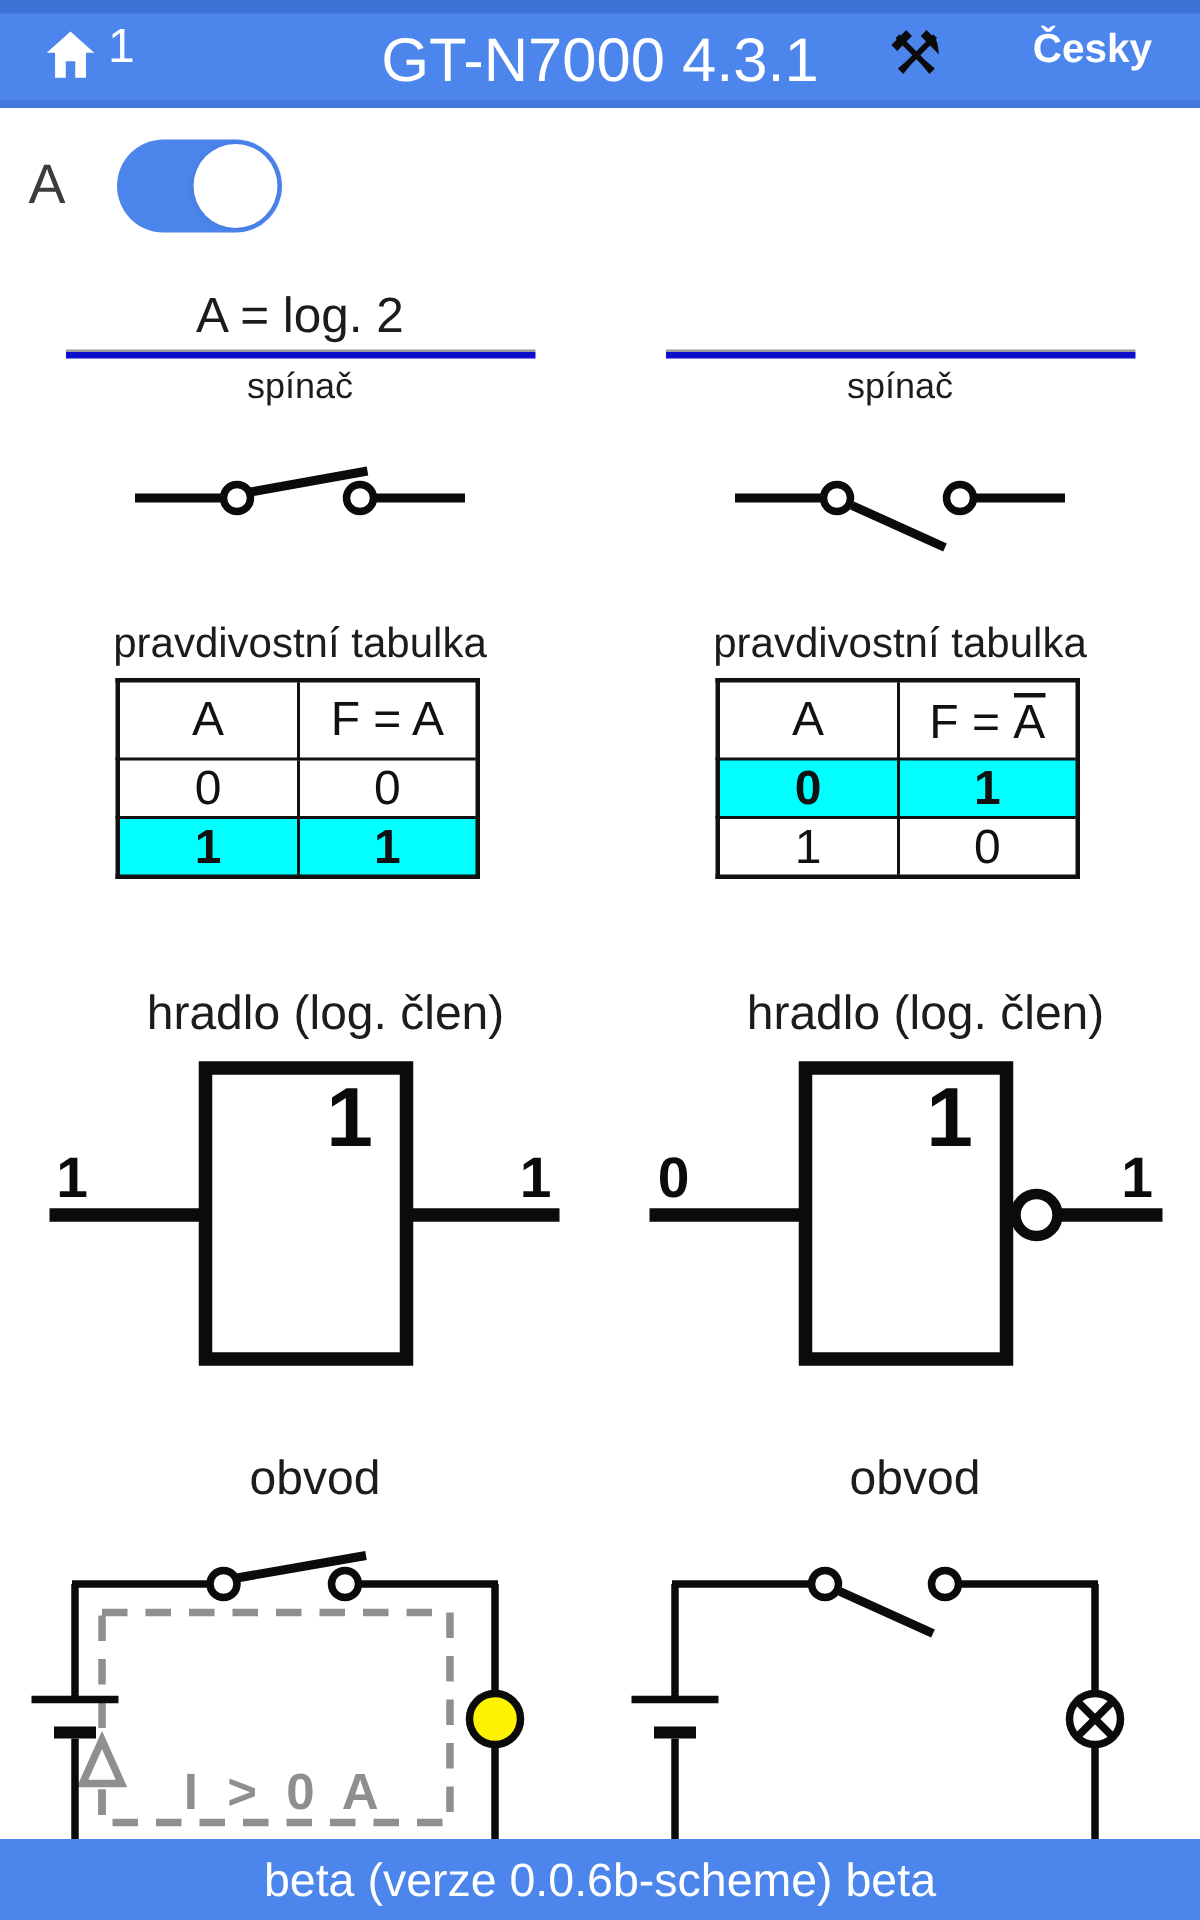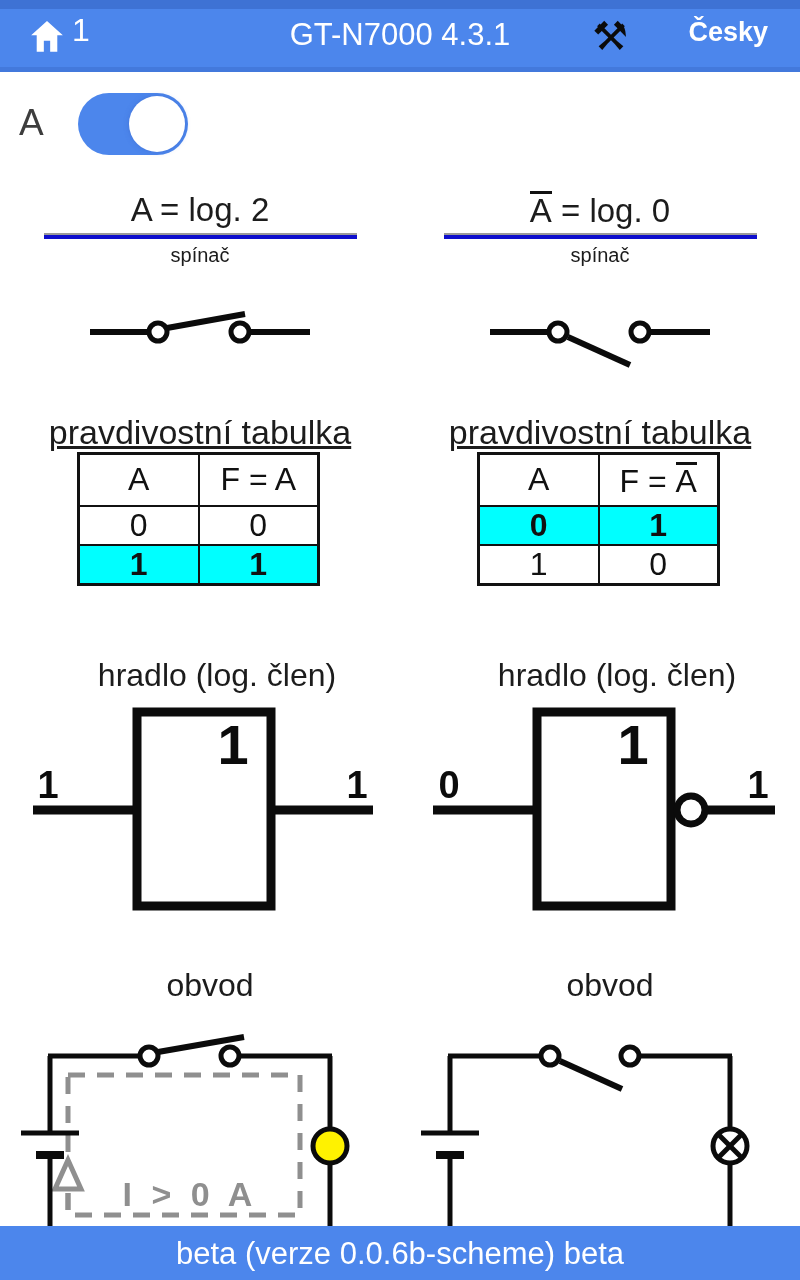--- a/index.html
+++ b/index.html
@@ -5,39 +5,39 @@
   * { margin:0; padding:0; box-sizing:border-box; }
   html,body { width:800px; height:1280px; }
   body { position:relative; font-family:"Liberation Sans", sans-serif; background:#ffffff; overflow:hidden; color:#1c1c1c; }
 
   
   .topbar { position:absolute; top:0; left:0; width:800px; height:72px; background:#4C86EC; z-index:6; }
   .topbar-strip { position:absolute; top:0; left:0; width:800px; height:9px; background:#3E72D4; }
   .topbar-bottom { position:absolute; bottom:0; left:0; width:800px; height:5px; background:#4379DC; }
   .home-btn { position:absolute; left:28px; top:16px; width:38px; height:40px; cursor:pointer; }
   .home-count { position:absolute; left:72px; top:12px; font-size:32px; color:#ffffff; font-weight:400; }
-  .app-title { position:absolute; top:17px; left:0; width:800px; text-align:center; font-size:31px; color:#ffffff; }
+  .app-title { position:absolute; top:17px; left:0; width:800px; text-align:center; font-size:41px; color:#ffffff; }
   .tools-btn { position:absolute; right:172px; top:10px; font-size:40px; color:#0b0b0b; cursor:pointer; line-height:52px; }
   .lang-btn { position:absolute; right:32px; top:17px; font-size:27px; font-weight:bold; color:#ffffff; cursor:pointer; }
 
   
   .toggle-label { position:absolute; left:19px; top:102px; font-size:37px; color:#3d3d3d; }
   .toggle { position:absolute; left:78px; top:93px; width:110px; height:62px; border-radius:31px; background:#4C86EC; cursor:pointer; }
   .toggle-knob { position:absolute; top:3px; right:3px; width:56px; height:56px; border-radius:50%; background:#ffffff; box-shadow:0 0 5px rgba(60,100,200,0.5); }
 
   
   .col { position:absolute; top:0; width:400px; height:1280px; }
   .col-left { left:0; } .col-right { left:400px; }
   .lbl { position:absolute; left:0; width:400px; text-align:center; color:#1c1c1c; }
   .hdr { top:188px; font-size:33px; height:44px; line-height:44px; }
   .neg { display:inline-block; border-top:3px solid #111; line-height:1.0; margin-top:3px; }
   .hrule { position:absolute; top:233px; left:44px; width:313px; height:6px; background:linear-gradient(#9a9a9a 0 2px, #0d0dcc 2px 100%); }
-  .sw-lbl { top:244px; font-size:20px; }
+  .sw-lbl { top:244px; font-size:24px; }
   .svg-switch { position:absolute; top:295px; left:0; }
-  .tbl-title { top:413px; font-size:34px;text-decoration:underline; }
+  .tbl-title { top:413px; font-size:28px; }
   table.truth { position:absolute; top:452px; left:77px; width:243px; border-collapse:collapse; border:3px solid #111; table-layout:fixed; }
   table.truth th, table.truth td { border:2px solid #111; text-align:center; font-size:32px; color:#111; }
   table.truth th { height:52px; font-weight:normal; }
   table.truth td { height:38px; }
   tr.hl td { background:#00FFFF; font-weight:bold; }
   .gate-lbl { top:657px; font-size:32px;margin-left:17px; }
   .svg-gate { position:absolute; top:690px; left:0; }
   .obvod-lbl { top:967px; font-size:32px;padding-left:20px; }
   .svg-circuit { position:absolute; top:1010px; left:0; }
   svg text { font-family:"Liberation Sans", sans-serif; }
@@ -127,21 +127,20 @@
     <line x1="158" y1="42" x2="244" y2="27" stroke="#0b0b0b" stroke-width="6"></line>
     <circle cx="230" cy="46" r="9" fill="#ffffff" stroke="#0b0b0b" stroke-width="5"></circle>
     <line x1="239" y1="46" x2="332" y2="46" stroke="#0b0b0b" stroke-width="5"></line>
     <line x1="330" y1="46" x2="330" y2="119" stroke="#0b0b0b" stroke-width="5"></line>
     <circle cx="330" cy="136" r="17" fill="#FFF200" stroke="#0b0b0b" stroke-width="5"></circle>
     <line x1="330" y1="153" x2="330" y2="218" stroke="#0b0b0b" stroke-width="5"></line>
   </svg>
 </div>
 
 <div class="col col-right">
-  <div class="lbl hdr"><span class="neg">A</span><span> = log. 0</span></div>
   <div class="hrule"></div>
   <div class="lbl sw-lbl">spínač</div>
 
   <svg class="svg-switch" width="400" height="80">
     <line x1="90" y1="37" x2="149" y2="37" stroke="#0b0b0b" stroke-width="6"></line>
     <circle cx="158" cy="37" r="9" fill="#ffffff" stroke="#0b0b0b" stroke-width="5"></circle>
     <line x1="168" y1="42" x2="230" y2="70" stroke="#0b0b0b" stroke-width="6"></line>
     <circle cx="240" cy="37" r="9" fill="#ffffff" stroke="#0b0b0b" stroke-width="5"></circle>
     <line x1="249" y1="37" x2="310" y2="37" stroke="#0b0b0b" stroke-width="6"></line>
   </svg>

